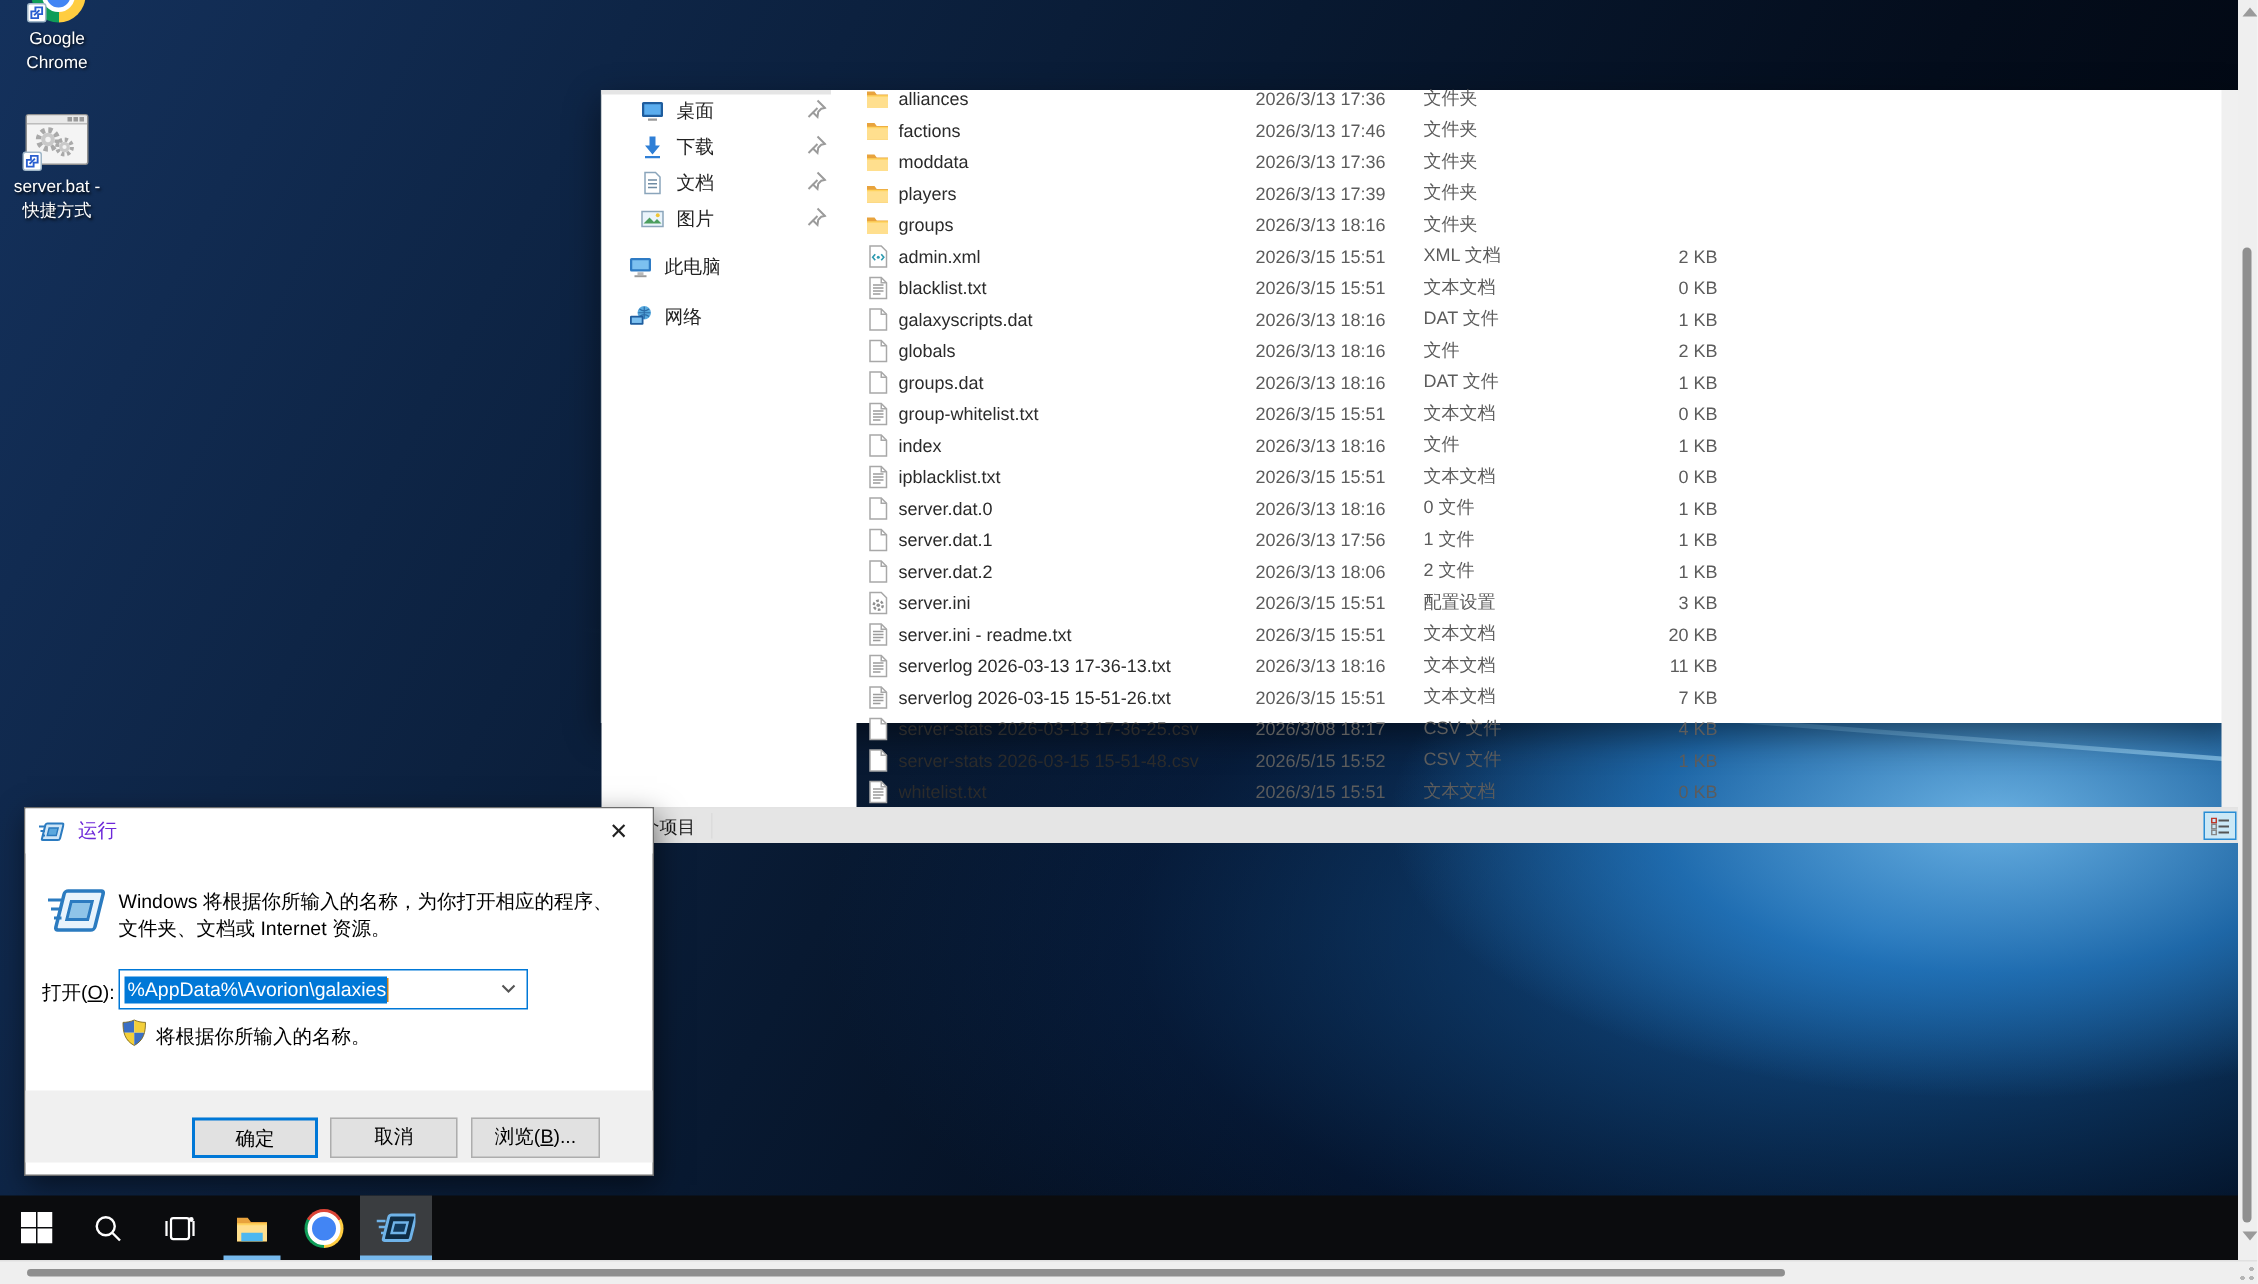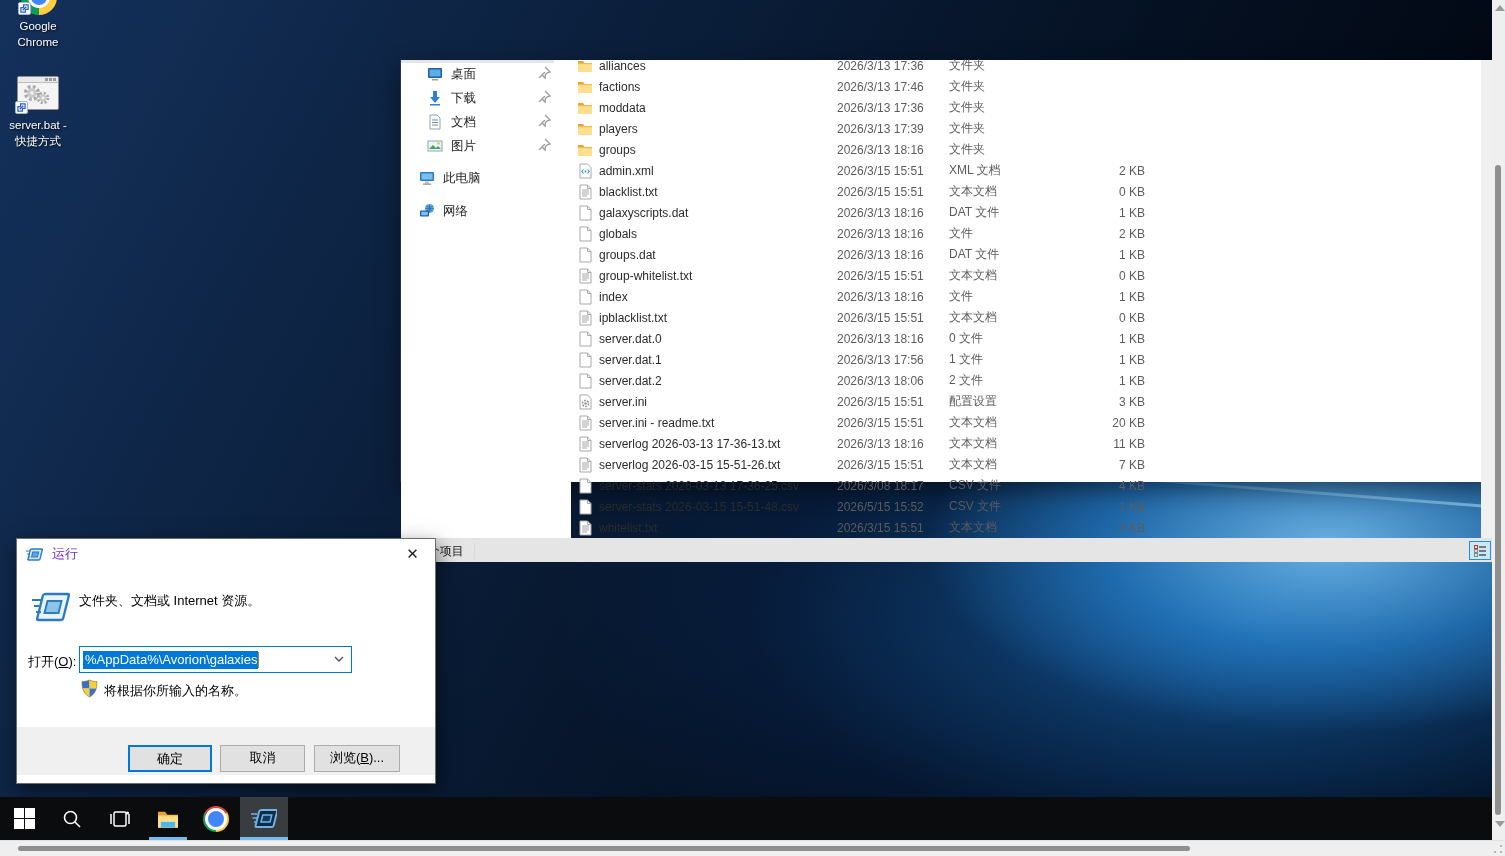--- a/index.html
+++ b/index.html
@@ -584,20 +584,21 @@
       <span class="run-desc-ico">
         <svg width="40" height="34" viewBox="0 0 40 34">
             <g transform="skewX(-14)">
               <rect x="13" y="3" width="26" height="26" rx="2" fill="#e8f3fc" stroke="#2b7bc0" stroke-width="2.4"></rect>
               <rect x="19" y="10" width="14" height="12" fill="#8ec4e8" stroke="#2b7bc0" stroke-width="2"></rect>
             </g>
             <path d="M1 9 h9 M3 15 h7 M5 21 h5" stroke="#2b7bc0" stroke-width="2"></path>
           </svg>
       </span>
       <div class="run-desc">
+        <div>Windows 将根据你所输入的名称，为你打开相应的程序、</div>
         <div>文件夹、文档或 Internet 资源。</div>
       </div>
 
       <span class="run-open-lbl"><span>打开(</span><u>O</u><span>):</span></span>
 
       <div class="run-combo">
         <span class="val">%AppData%\Avorion\galaxies</span>
         <span class="caret"></span>
         <span class="chev">
           <svg width="12" height="12" viewBox="0 0 12 12">

